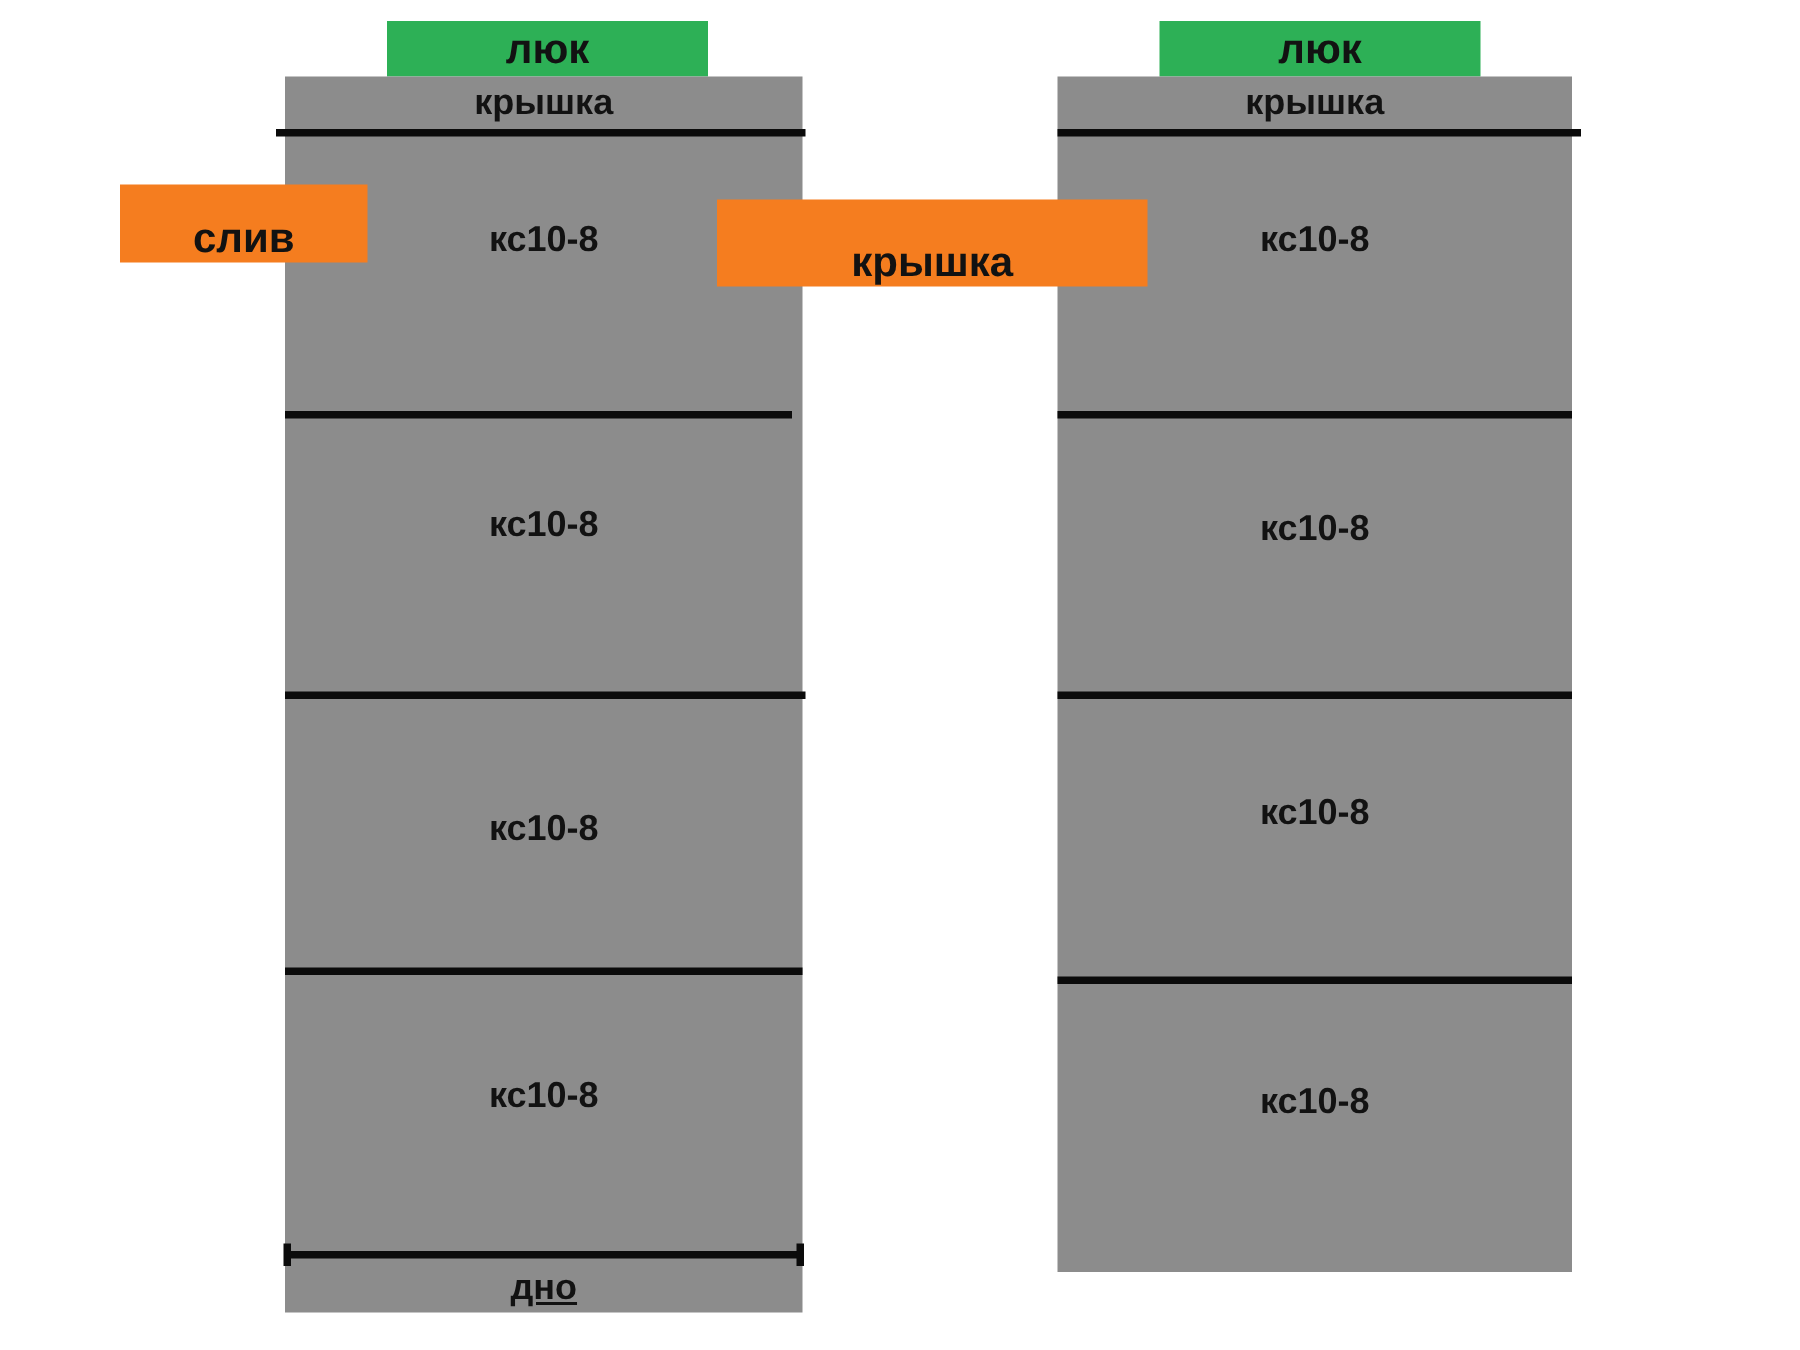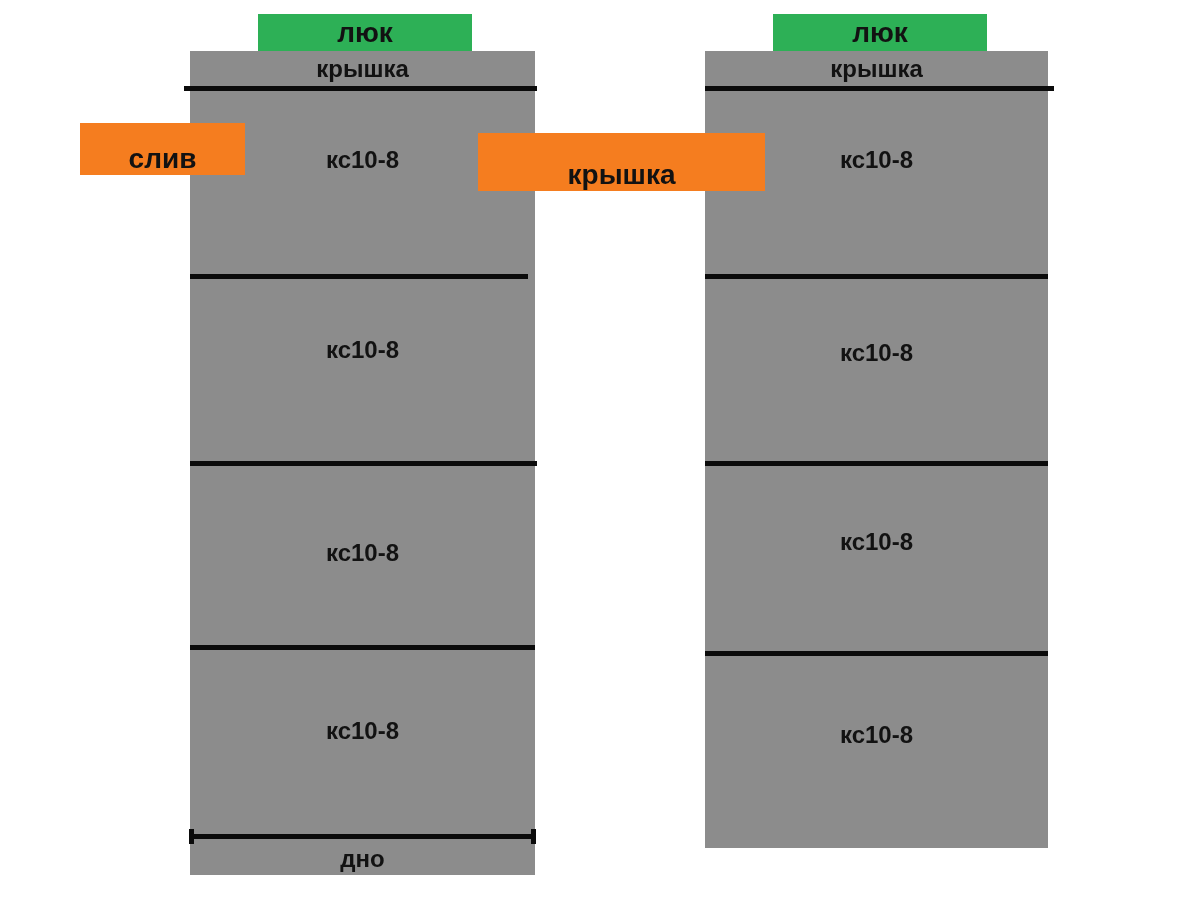--- a/index.html
+++ b/index.html
@@ -84,21 +84,21 @@
   <div class="lbl" style="left:190px; top:536px; width:345px;">кс10-8</div>
 
   <div class="hline" style="left:190px; top:645px; width:345px; height:5px;"></div>
 
   <div class="lbl" style="left:190px; top:714px; width:345px;">кс10-8</div>
 
   <div class="hline" style="left:190px; top:834px; width:345px; height:5px;"></div>
   <div class="tick" style="left:189px; top:829px; width:5px; height:15px;"></div>
   <div class="tick" style="left:531px; top:829px; width:5px; height:15px;"></div>
 
-  <div class="lbl" style="left:190px; top:842px; width:345px;">дно</div>
+  <div class="lbl" style="left:190px; top:842px; width:345px;text-decoration:underline;">дно</div>
 
   <div class="hatch" style="left:773px; top:14px; width:214px; height:37px;">
     <span class="lbl-inline">люк</span>
   </div>
 
   <div class="well-body" style="left:705px; top:51px; width:343px; height:797px;"></div>
 
   <div class="lbl" style="left:705px; top:52px; width:343px;">крышка</div>
 
   <div class="hline" style="left:705px; top:86px; width:349px; height:5px;"></div>

